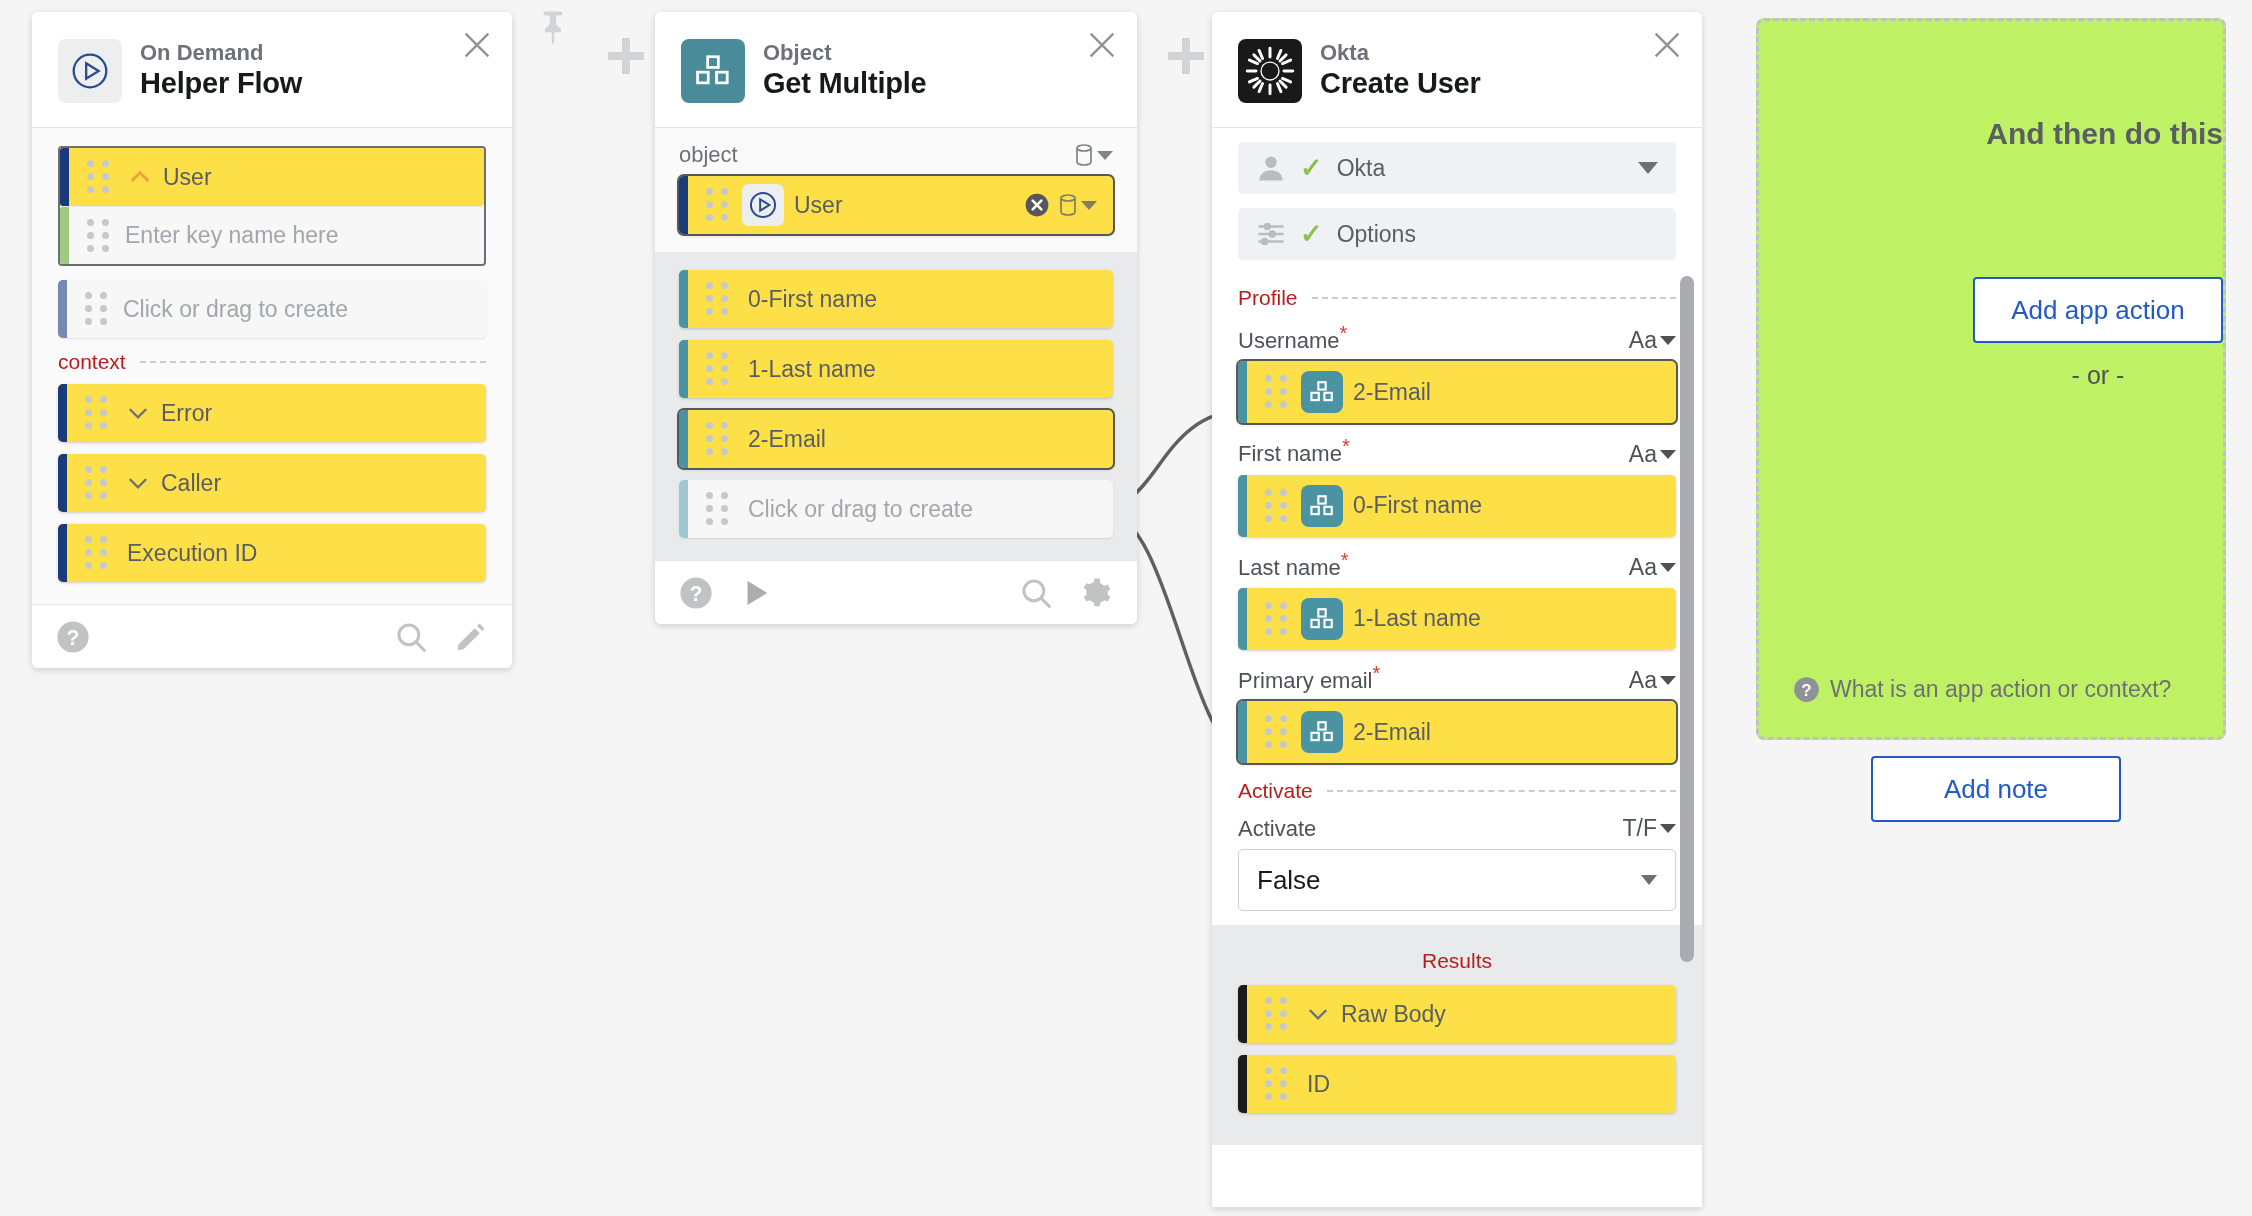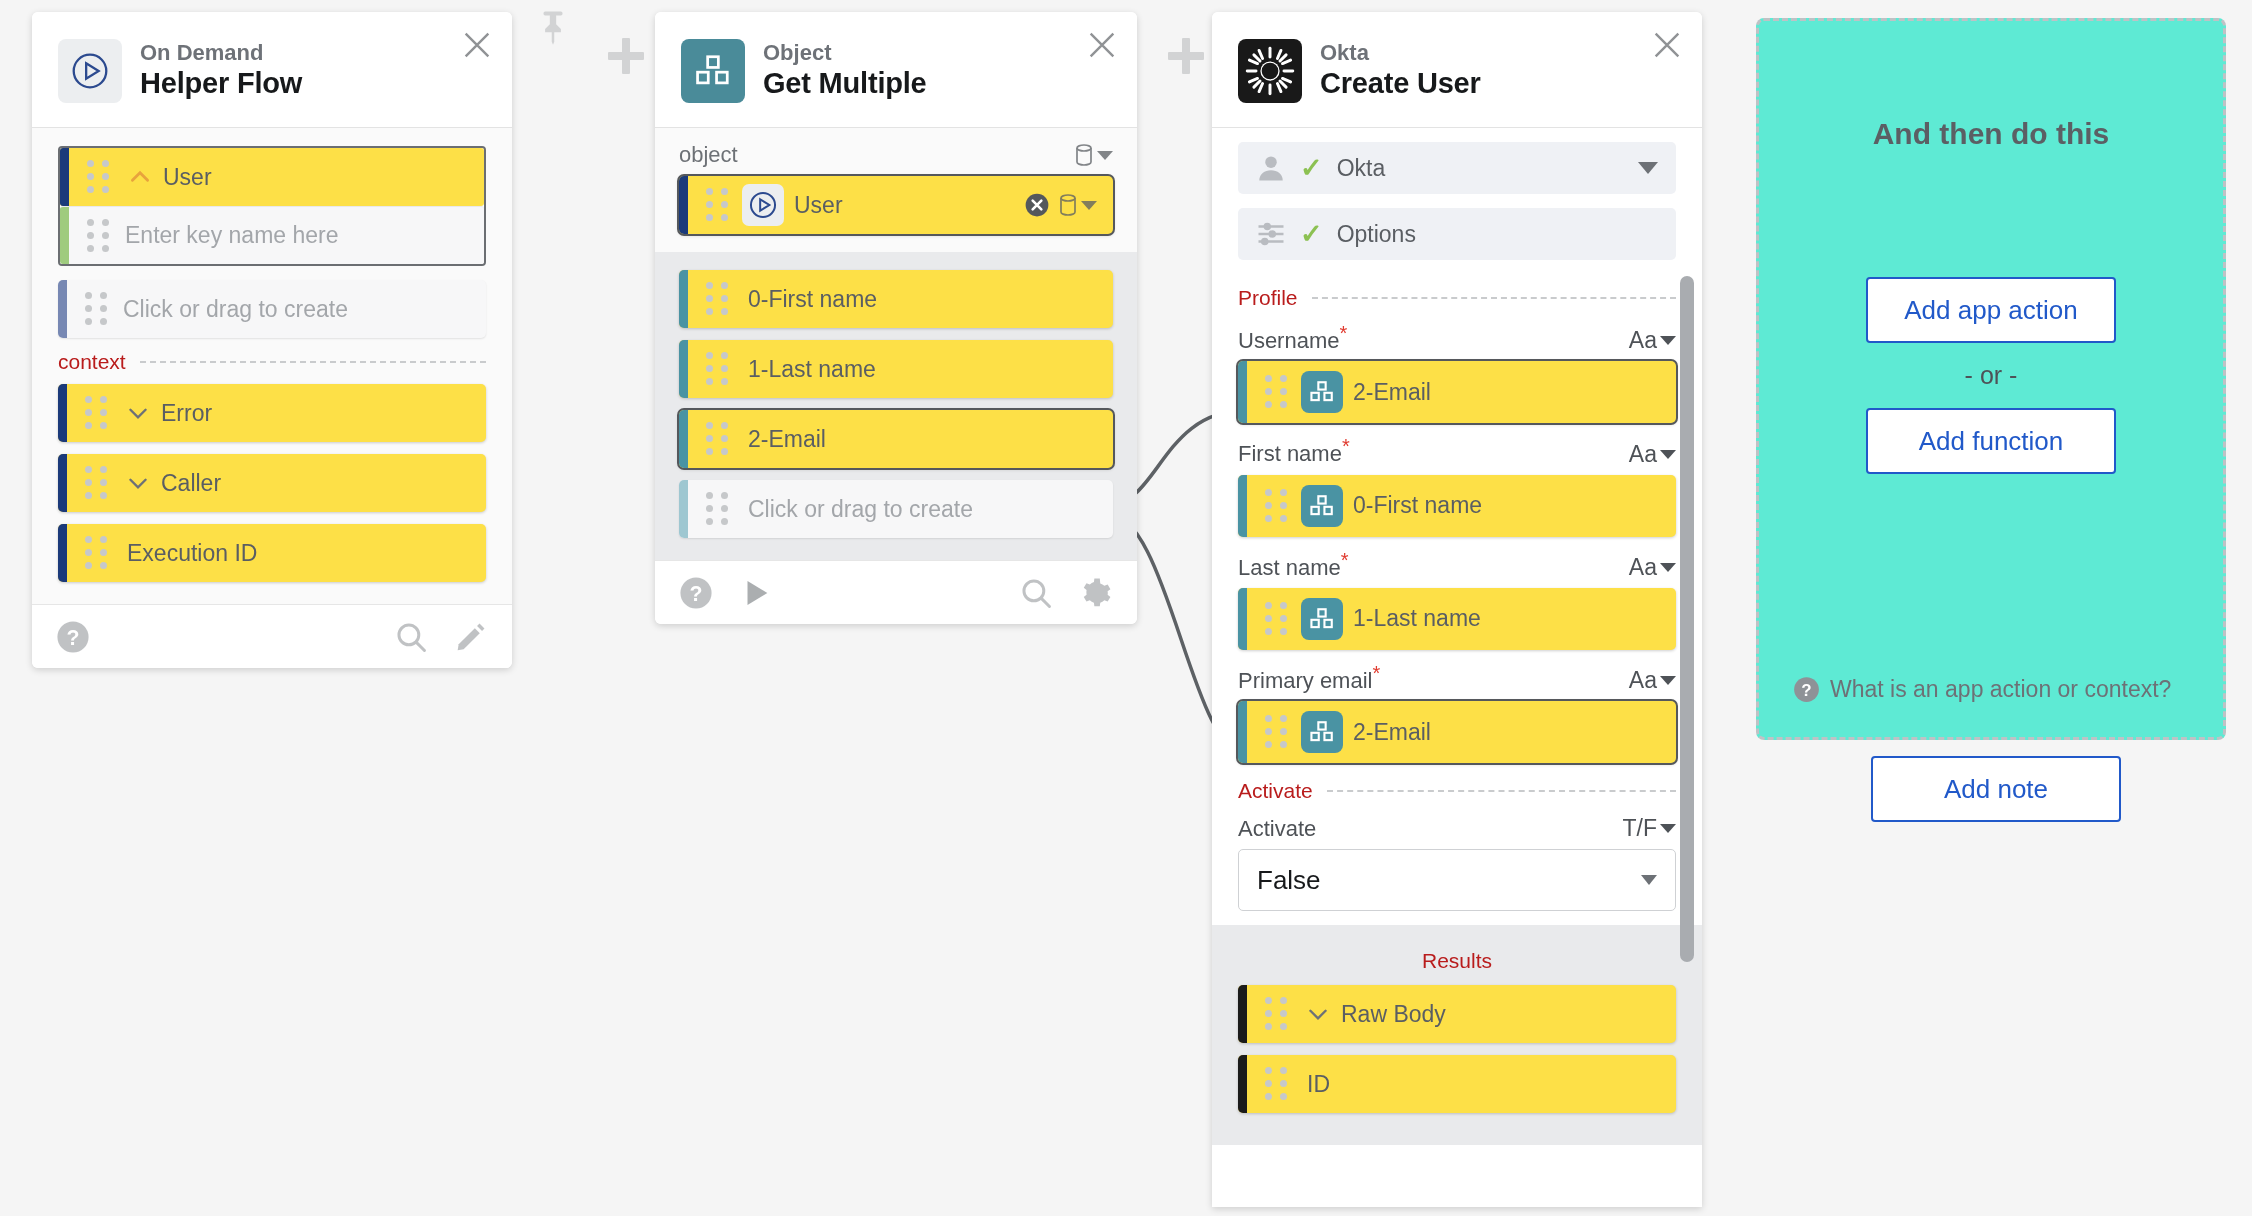--- a/index.html
+++ b/index.html
@@ -184,22 +184,22 @@
 
   .vscroll {
     position: absolute; right: 8px; top: 148px;
     width: 14px; height: 686px; border-radius: 7px; background: #a9acb0;
     cursor: pointer;
   }
 
   
   #panel-next {
     position:absolute; left: 1756px; top: 18px; width: 470px; height: 722px;
-    border: 3px dashed #bfc2c5; border-radius: 8px; background: #5eead4;
-    display:flex; flex-direction: column; align-items:center;
+    border: 3px dashed #bfc2c5; border-radius: 8px; background: #bef264;
+    display:flex; flex-direction: column; align-items:flex-end;
   }
   .next-title { font-size: 30px; font-weight: 700; color: #5b5f64; margin-top: 96px; }
   .btn-outline {
     width: 250px; height: 66px; border: 2px solid #2159c9; border-radius: 4px;
     background: #fff; color: #2159c9; font-size: 26px;
     display:flex; align-items:center; justify-content:center; cursor:pointer;
     font-family: "Liberation Sans", sans-serif;
   }
   .or-text { font-size: 25px; color: #4e5257; margin: 18px 0; }
   .help-link {
@@ -772,21 +772,20 @@
 
       <div class="vscroll"></div>
     </div>
   </div>
 
   <div id="panel-next">
     <div class="next-title">And then do this</div>
     <div style="margin-top:126px;">
       <div class="btn-outline">Add app action</div>
       <div class="or-text" style="text-align:center;">- or -</div>
-      <div class="btn-outline">Add function</div>
     </div>
     <div class="help-link">
       <svg class="q" viewBox="0 0 24 24">
           <circle cx="12" cy="12" r="11" fill="#8e9297"></circle>
           <text x="12" y="17.5" font-size="15" font-weight="bold" fill="#fff" text-anchor="middle" font-family="Liberation Sans">?</text>
         </svg>
       <span>What is an app action or context?</span>
     </div>
   </div>
   <div class="btn-outline" id="add-note-btn">Add note</div>

